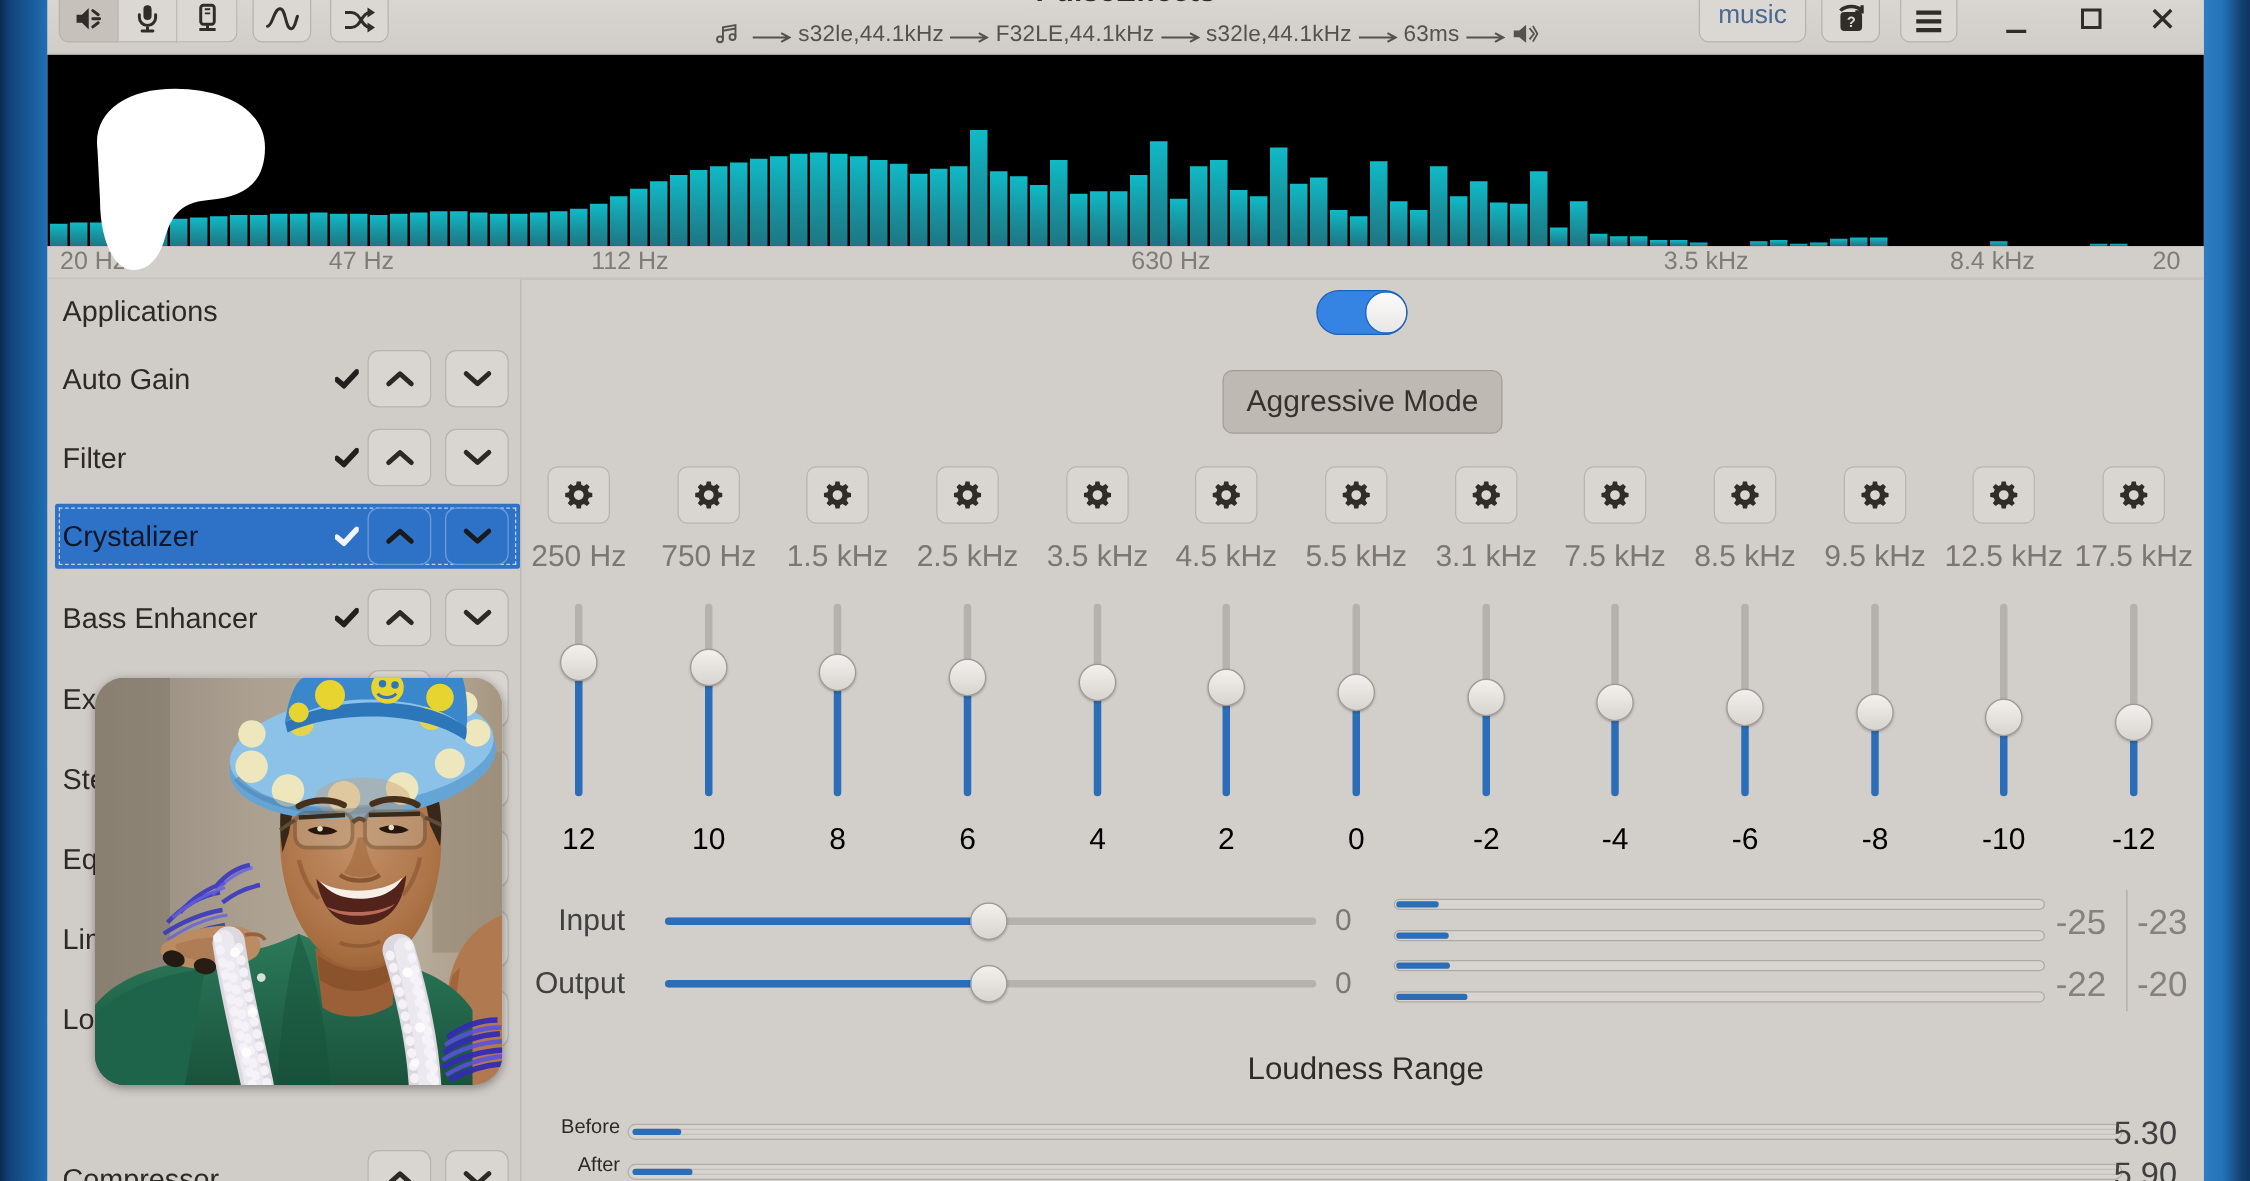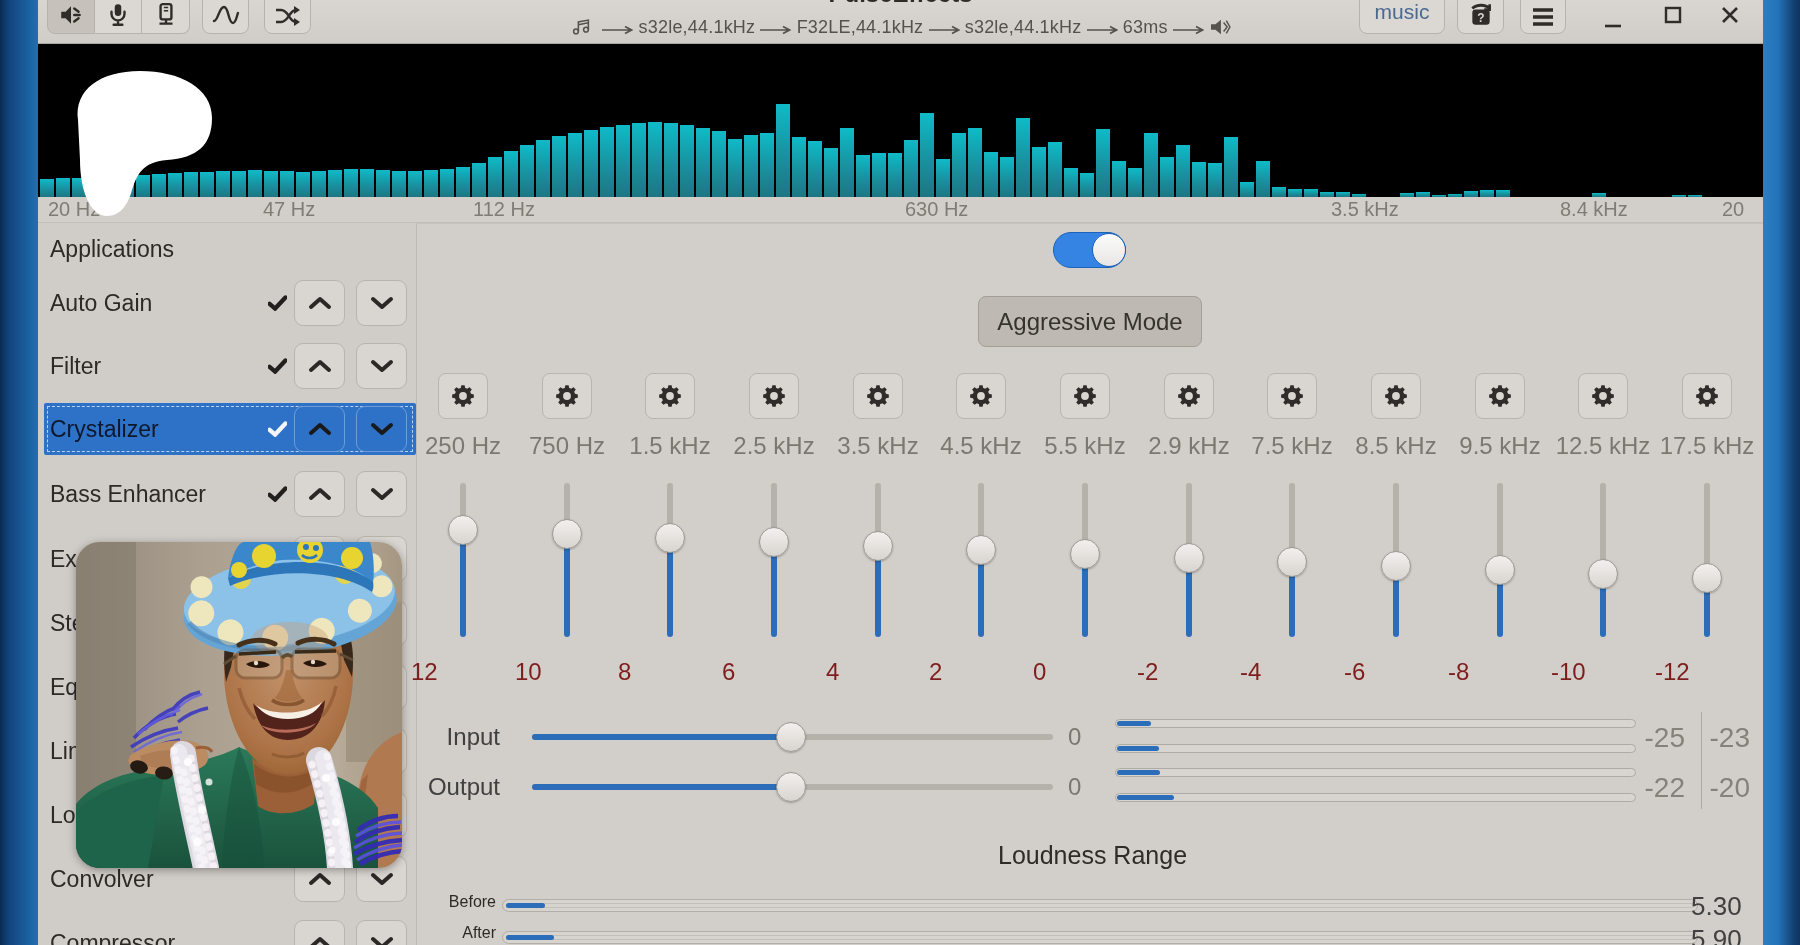--- a/index.html
+++ b/index.html
@@ -41,21 +41,21 @@
   border:1px solid #b8b4ae; border-radius:9px; display:flex; align-items:center;
   justify-content:center; }
 .selbtn { background:#2e72c8; border:1px solid #6d9cd6; border-radius:9px; }
 
 #panel { position:absolute; left:380px; top:223px; width:1345px; height:722px;
   background:#d2cec9; border-top:1px solid #c6c2bc; }
 .gearbtn { position:absolute; width:50px; height:46px; background:#d9d5d0;
   border:1px solid #b8b4ae; border-radius:8px; display:flex; align-items:center;
   justify-content:center; }
 .freqlab { position:absolute; width:104px; text-align:center; font-size:24px; color:#7b7771; }
-.vallab { position:absolute; width:104px; text-align:left; font-size:24px; color:#7f1d1d; }
+.vallab { position:absolute; width:104px; text-align:center; font-size:24px; color:#000000; }
 .vtrack { position:absolute; width:6px; background:#b5b1ab; border-radius:3px; }
 .vfill { position:absolute; width:6px; background:#2b6db8; border-radius:3px; }
 .vhandle { position:absolute; width:30px; height:30px; border-radius:50%;
   background:linear-gradient(#f2f0ee,#d8d4cf); border:1px solid #9d9993;
   box-shadow:0 1px 2px rgba(0,0,0,0.25); }
 .hlab { position:absolute; font-size:24px; color:#404040; }
 .zero { position:absolute; font-size:24px; color:#7b7771; }
 .htrack { position:absolute; height:6px; background:#b5b1ab; border-radius:3px; }
 .hfill { position:absolute; height:6px; background:#2b6db8; border-radius:3px; }
 .meter { position:absolute; width:521px; height:9px; background:#d8d4cf;
@@ -413,34 +413,20 @@
           <svg width="24" height="14" viewBox="0 0 24 14">
             <path d="M3 11 L12 3 L21 11" stroke="#2b2926" stroke-width="4" fill="none" stroke-linecap="round" stroke-linejoin="round"></path>
           </svg>
         </div>
   <div class="rowbtn" style="left:312px;">
           <svg width="24" height="14" viewBox="0 0 24 14">
             <path d="M3 3 L12 11 L21 3" stroke="#2b2926" stroke-width="4" fill="none" stroke-linecap="round" stroke-linejoin="round"></path>
           </svg>
         </div>
 </div>
-<div class="srow" style="top:853px;">
-  <span class="rowlab">Convolver</span>
-
-  <div class="rowbtn" style="left:250px;">
-          <svg width="24" height="14" viewBox="0 0 24 14">
-            <path d="M3 11 L12 3 L21 11" stroke="#2b2926" stroke-width="4" fill="none" stroke-linecap="round" stroke-linejoin="round"></path>
-          </svg>
-        </div>
-  <div class="rowbtn" style="left:312px;">
-          <svg width="24" height="14" viewBox="0 0 24 14">
-            <path d="M3 3 L12 11 L21 3" stroke="#2b2926" stroke-width="4" fill="none" stroke-linecap="round" stroke-linejoin="round"></path>
-          </svg>
-        </div>
-</div>
 <div class="srow" style="top:917px;">
   <span class="rowlab">Compressor</span>
 
   <div class="rowbtn" style="left:250px;">
           <svg width="24" height="14" viewBox="0 0 24 14">
             <path d="M3 11 L12 3 L21 11" stroke="#2b2926" stroke-width="4" fill="none" stroke-linecap="round" stroke-linejoin="round"></path>
           </svg>
         </div>
   <div class="rowbtn" style="left:312px;">
           <svg width="24" height="14" viewBox="0 0 24 14">
@@ -528,21 +514,21 @@
 <div class="freqlab" style="left:995px;top:432px;">5.5 kHz</div>
 <div class="vtrack" style="left:1044px;top:483px;height:71px;"></div>
 <div class="vfill" style="left:1044px;top:554px;height:83px;"></div>
 <div class="vhandle" style="left:1032px;top:539px;"></div>
 <div class="vallab" style="left:995px;top:658px;">0</div>
 <div class="gearbtn" style="left:1126px;top:373px;">
   <svg width="26" height="26" viewBox="0 0 24 24">
           <use href="#gear"></use>
         </svg>
       </div>
-<div class="freqlab" style="left:1099px;top:432px;">2.9 kHz</div>
+<div class="freqlab" style="left:1099px;top:432px;">3.1 kHz</div>
 <div class="vtrack" style="left:1148px;top:483px;height:75px;"></div>
 <div class="vfill" style="left:1148px;top:558px;height:79px;"></div>
 <div class="vhandle" style="left:1136px;top:543px;"></div>
 <div class="vallab" style="left:1099px;top:658px;">-2</div>
 <div class="gearbtn" style="left:1229px;top:373px;">
   <svg width="26" height="26" viewBox="0 0 24 24">
           <use href="#gear"></use>
         </svg>
       </div>
 <div class="freqlab" style="left:1202px;top:432px;">7.5 kHz</div>

